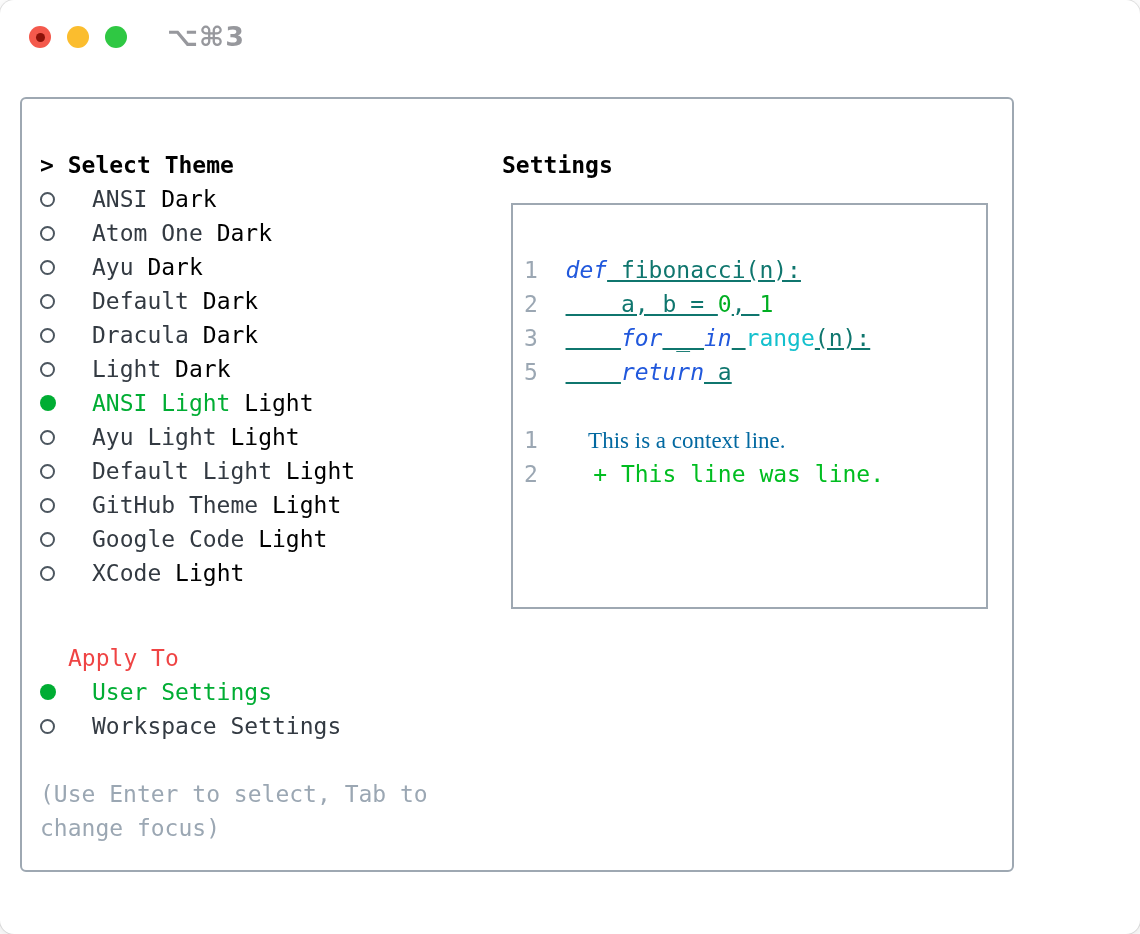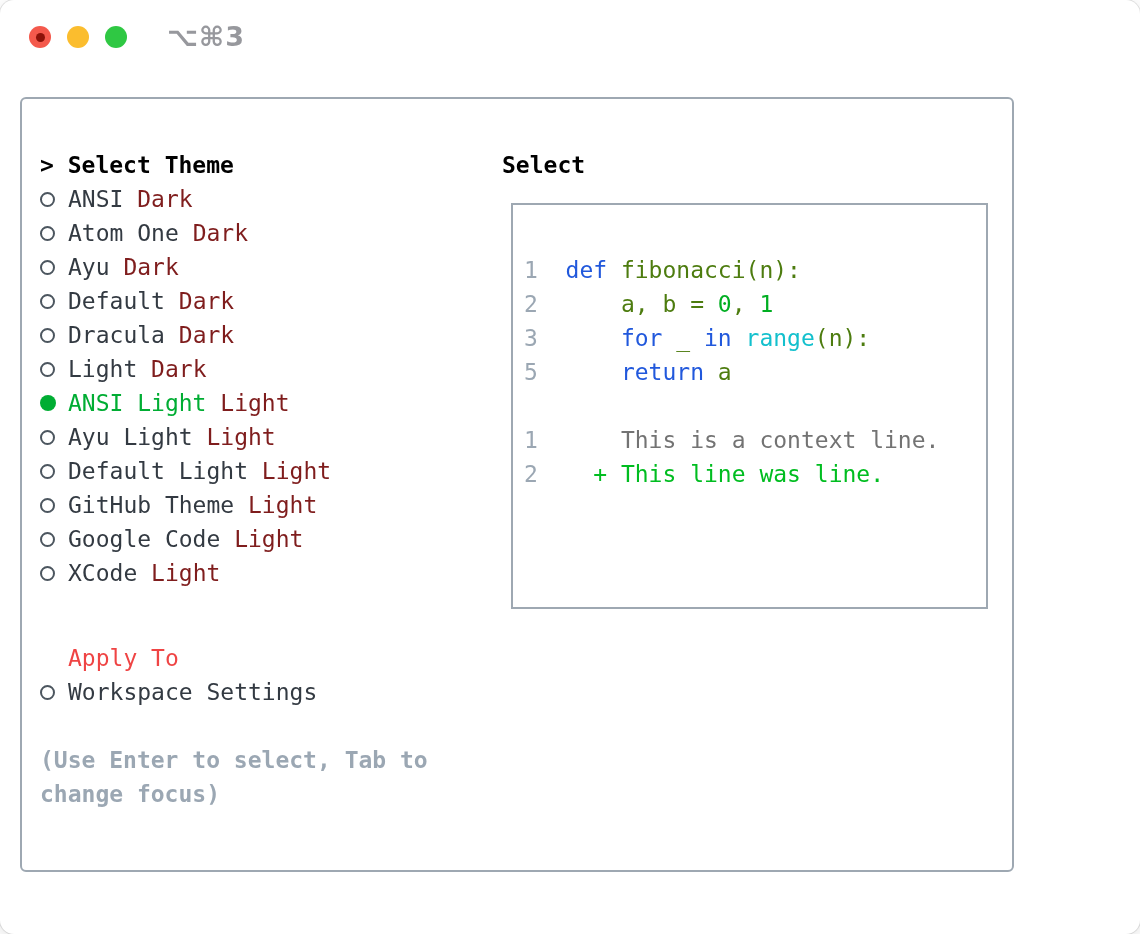--- a/index.html
+++ b/index.html
@@ -33,44 +33,44 @@
   
   #left-col { position:absolute; left:18px; top:49px; }
   .row { height:34px; display:flex; align-items:center; font-size:23px; white-space:pre; }
   .title-row { font-weight:bold; color:#000000; }
   .prompt { margin-right:1ch; }
   .marker {
     width:15px; height:15px; border-radius:50%;
     border:2.5px solid #4c565f; margin-right:13px; flex:0 0 auto;
   }
   .marker.filled { width:16px; height:16px; border:none; background:#00ad33; margin-right:12px; }
-  .opt-name { color:#333a42; }
+  .opt-name { color:#333a42;margin-left:24px; }
   .opt-name.sel { color:#00ad33; }
-  .variant { color:#7f1d1d; margin-left:1ch; }
+  .variant { color:#000000; margin-left:1ch; }
   .section-title { margin-left:28px; color:#ef4444;margin-top:17px; }
   .spacer { height:34px; }
-  .help-line { height:34px; line-height:34px; font-size:23px; color:#9ba7b3; white-space:pre;font-weight:bold; }
+  .help-line { height:34px; line-height:34px; font-size:23px; color:#9ba7b3; white-space:pre; }
 
   
   #preview-title {
     position:absolute; left:480px; top:49px; height:34px; line-height:34px;
     font-size:23px; font-weight:bold; color:#000000;
   }
   #preview-box {
     position:absolute; left:489px; top:104px; width:477px; height:406px;
     border:2px solid #9ea8b2; background:#ffffff;
   }
   #preview-code { padding:48px 0 0 11px; }
   .pline { height:34px; line-height:34px; font-size:23px; white-space:pre; }
   .ln { display:inline-block; width:1ch; margin-right:2ch; color:#9ba7b3; }
-  .c-plain { color:#4d7c0f; }
-  .c-kw  { color:#2158dc; }
+  .c-plain { color:#0f766e;text-decoration:underline; }
+  .c-kw  { color:#2158dc;font-style:italic; }
   .c-fn  { color:#13c0cd; }
   .c-num { color:#00ae22; }
-  .c-ctx { color:#737373; }
+  .c-ctx { color:#0369a1;font-family:Liberation Serif, serif; }
   .c-del { color:#c9281c; }
   .c-add { color:#00bd20; }
 </style>
 </head>
 <body>
 
 <div id="window">
 
   <div class="tl" id="tl-close">
     <span class="tl-dot"></span>
@@ -100,32 +100,33 @@
           <div class="row"><span class="marker"></span><span class="opt-name">GitHub Theme</span><span class="variant">Light</span></div>
           <div class="row"><span class="marker"></span><span class="opt-name">Google Code</span><span class="variant">Light</span></div>
           <div class="row"><span class="marker"></span><span class="opt-name">XCode</span><span class="variant">Light</span></div>
         </div>
 
       <div class="spacer"></div>
 
       <div class="row section-title">Apply To</div>
 
       <div id="apply-list">
+          <div class="row"><span class="marker filled"></span><span class="opt-name sel">User Settings</span></div>
           <div class="row"><span class="marker"></span><span class="opt-name">Workspace Settings</span></div>
         </div>
 
       <div class="spacer"></div>
 
       <div id="help">
           <div class="help-line">(Use Enter to select, Tab to</div>
           <div class="help-line">change focus)</div>
         </div>
     </div>
 
-    <div id="preview-title">Select</div>
+    <div id="preview-title">Settings</div>
 
     <div id="preview-box">
       <div id="preview-code">
           <div class="pline"><span class="ln">1</span><span class="c-kw">def</span><span class="c-plain"> fibonacci(n):</span></div>
           <div class="pline"><span class="ln">2</span><span class="c-plain">    a, b = </span><span class="c-num">0</span><span class="c-plain">, </span><span class="c-num">1</span></div>
           <div class="pline"><span class="ln">3</span><span class="c-plain">    </span><span class="c-kw">for</span><span class="c-plain"> _ </span><span class="c-kw">in</span><span class="c-plain"> </span><span class="c-fn">range</span><span class="c-plain">(n):</span></div>
           <div class="pline"><span class="ln">5</span><span class="c-plain">    </span><span class="c-kw">return</span><span class="c-plain"> a</span></div>
           <div class="pline"><span class="ln"></span></div>
           <div class="pline"><span class="ln">1</span><span class="c-ctx">    This is a context line.</span></div>
           <div class="pline"><span class="ln">2</span><span class="c-add">  + This line was line.</span></div>

